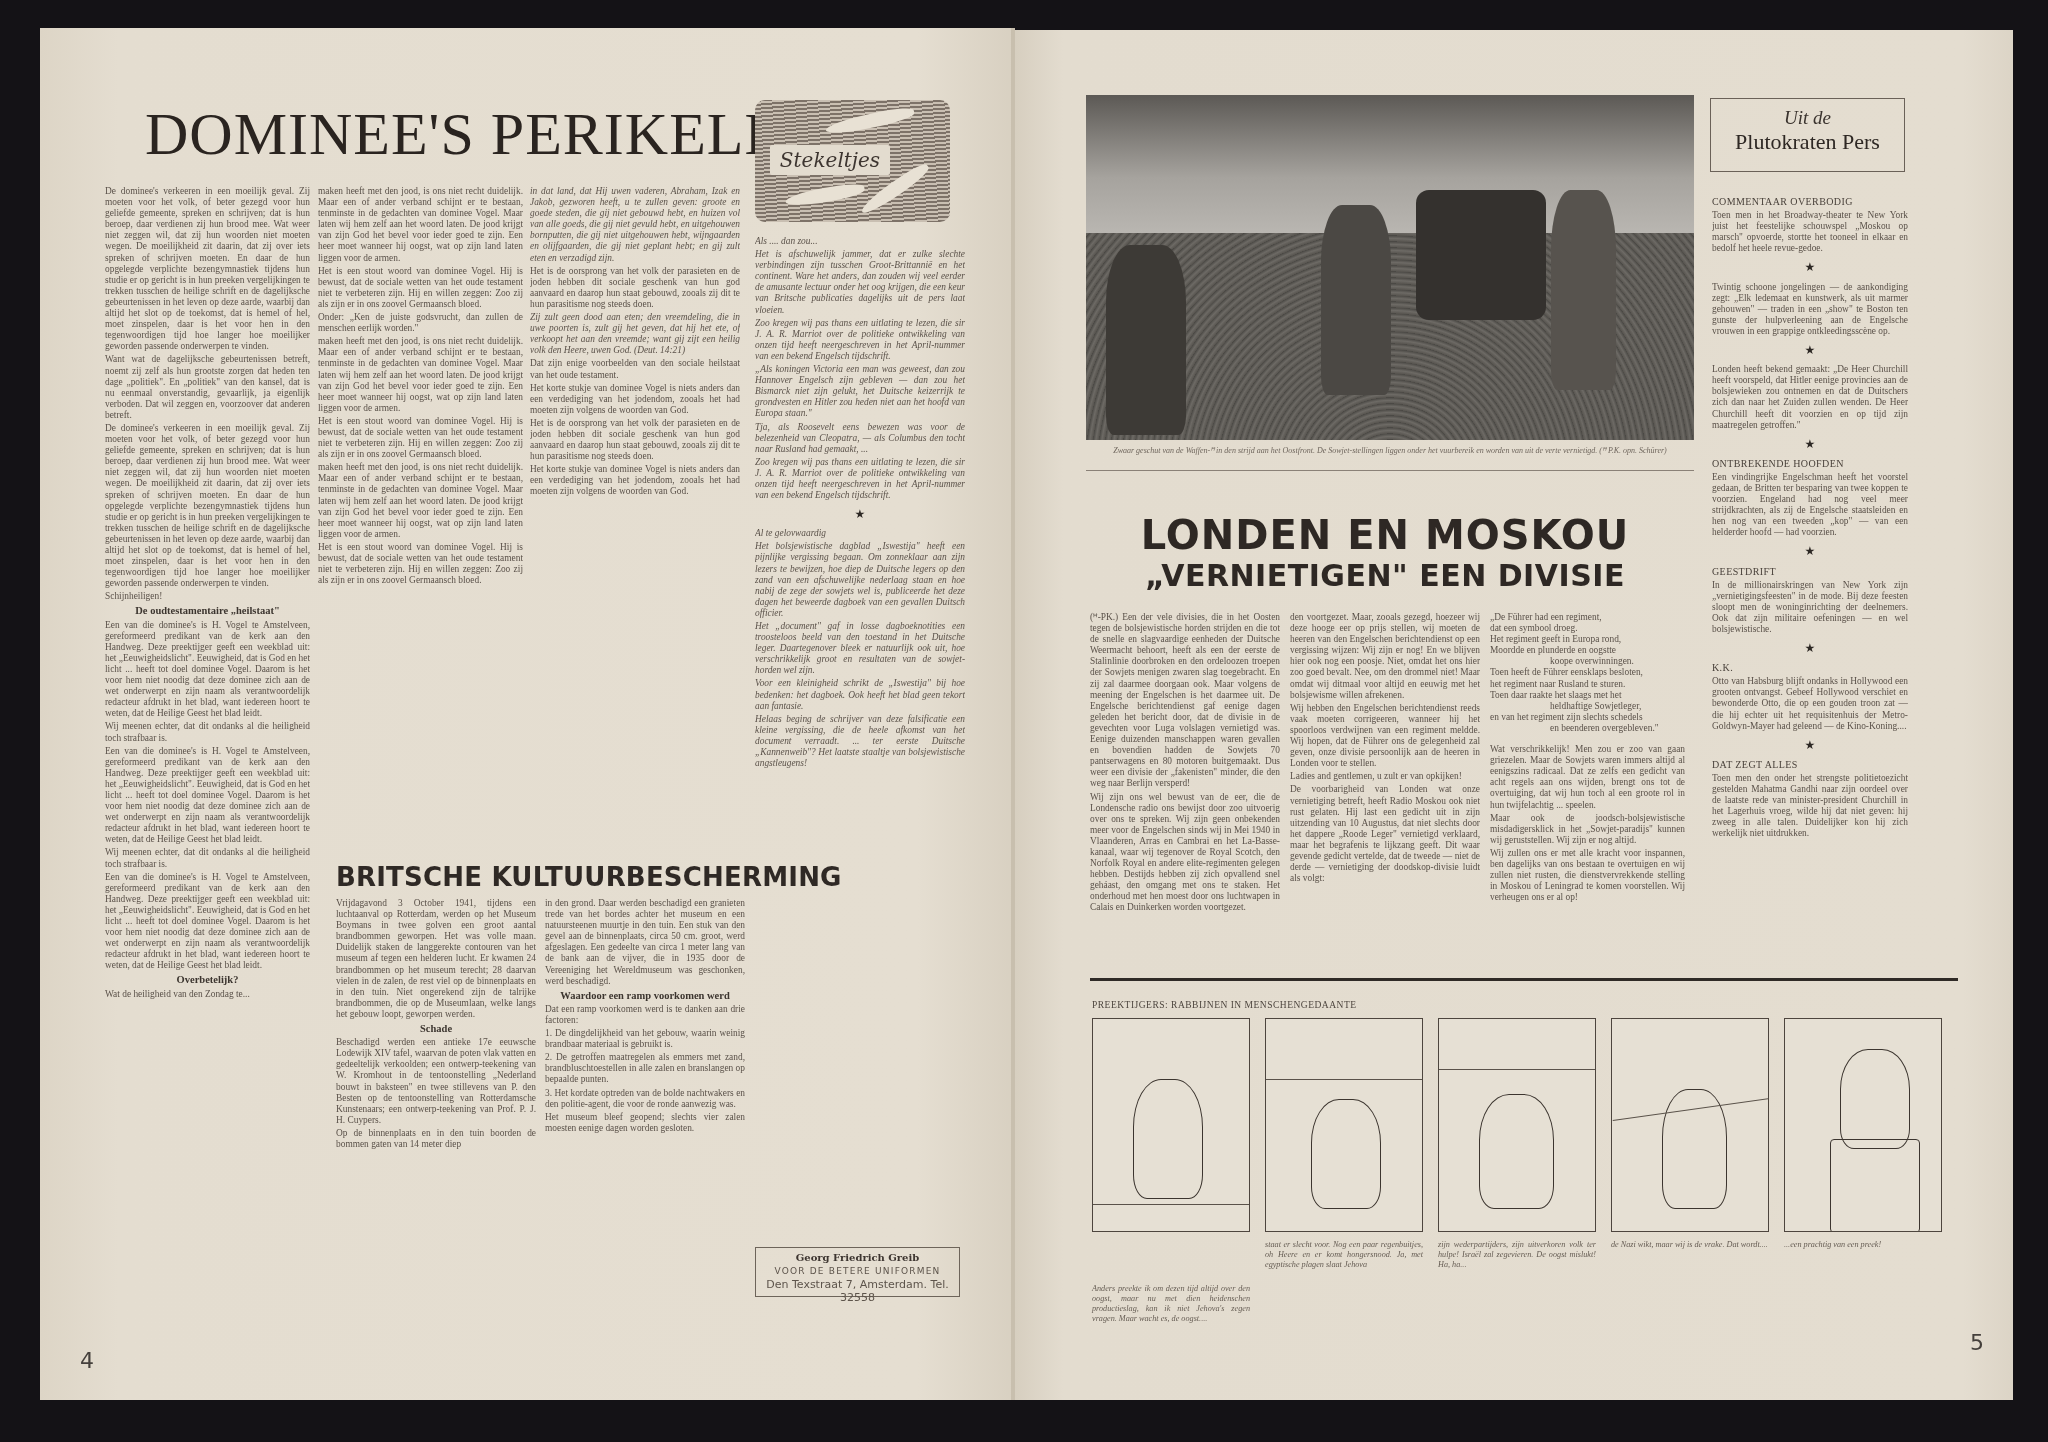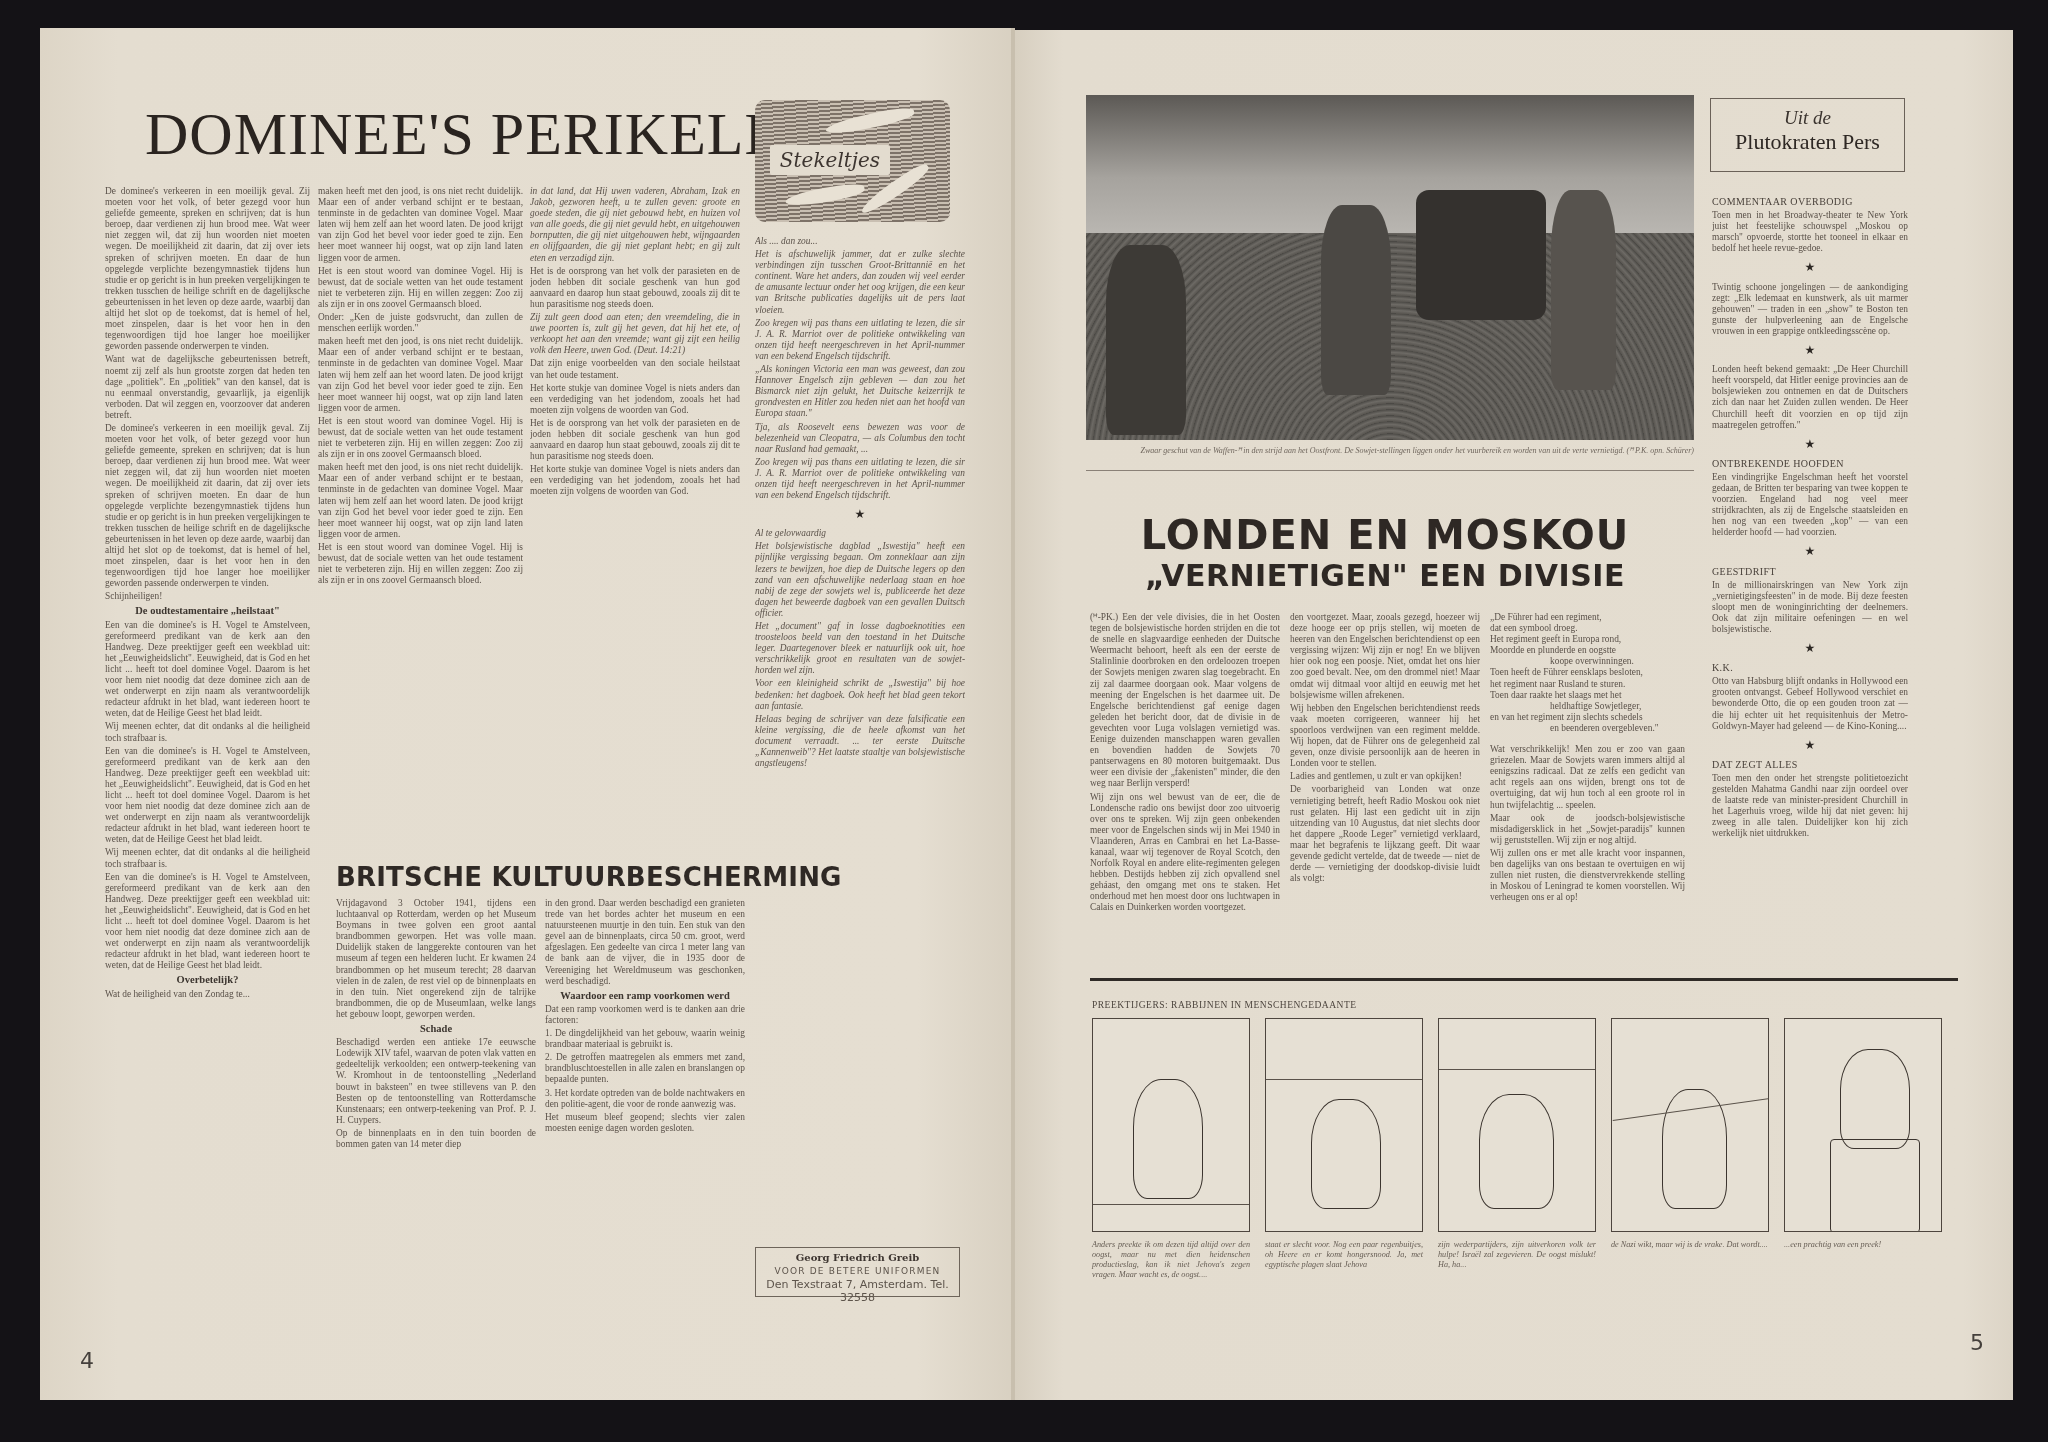--- a/index.html
+++ b/index.html
@@ -28,21 +28,21 @@
   .ad { left: 755px; top: 1247px; width: 205px; height: 50px; border: 1.5px solid #6d645a; text-align: center; padding-top: 4px; }
   .ad .n1 { font-family: "DejaVu Serif", serif; font-weight: bold; font-size: 10px; color: #3d3530; }
   .ad .n2 { font-family: "DejaVu Sans", sans-serif; font-size: 9px; letter-spacing: 1.2px; color: #5d544b; margin-top: 3px; }
   .ad .n3 { font-family: "DejaVu Sans", sans-serif; font-size: 11px; color: #5d544b; margin-top: 2px; }
   .pagenum { font-family: "DejaVu Sans", sans-serif; font-size: 22px; color: #45403c; }
   .photo { left: 1086px; top: 95px; width: 608px; height: 345px; overflow: hidden;
     background: radial-gradient(ellipse at 30% 30%, #c5c2bd 0%, #9a9792 40%, #6e6b67 70%, #3e3c39 100%); }
   .photo .sky { position: absolute; left: 0; top: 0; width: 100%; height: 40%; background: linear-gradient(180deg, #5c5955 0%, #a6a39e 60%, #b9b6b1 100%); }
   .photo .ground { position: absolute; left: 0; top: 40%; width: 100%; height: 60%; background: repeating-radial-gradient(circle at 50% 120%, #57544f 0px, #6d6a65 3px, #4a4844 6px); }
   .photo .fig { position: absolute; background: #2c2a27; border-radius: 30% 30% 10% 10%; }
-  .caption { left: 1086px; top: 446px; width: 608px; font-size: 8px; font-style: italic; text-align: right; color: #6e655c; line-height: 10px; }
+  .caption { left: 1086px; top: 446px; width: 608px; font-size: 8px; font-style: italic; text-align: center; color: #6e655c; line-height: 10px; }
   .hr-thin { left: 1086px; top: 470px; width: 608px; height: 1px; background: #8a8177; }
   .headline3 { left: 1085px; top: 512px; width: 600px; text-align: center; font-family: "DejaVu Sans", sans-serif; font-weight: bold; color: #2e2824; }
   .headline3 .l1 { font-size: 40px; line-height: 46px; letter-spacing: 1px; }
   .headline3 .l2 { font-size: 30px; line-height: 36px; letter-spacing: 0.5px; }
   .pluto { left: 1710px; top: 98px; width: 195px; height: 74px; border: 1.5px solid #6a6158; text-align: center; }
   .pluto .a { font-style: italic; font-size: 19px; color: #3a332e; margin-top: 8px; }
   .pluto .b { font-size: 22px; color: #2e2824; }
   .hr-thick { left: 1090px; top: 978px; width: 868px; height: 3px; background: #2f2a26; }
   .strip-title { left: 1092px; top: 1000px; font-size: 9.5px; letter-spacing: 0.5px; color: #4d453e; }
   .panel { position: absolute; top: 1018px; width: 158px; height: 214px; border: 1.5px solid #4d453e; background: #e6e0d4; overflow: hidden; }
@@ -230,19 +230,19 @@
 </div>
 <div class="panel" style="left:1611px;">
   <div class="figure" style="left:50px;top:70px;width:65px;height:120px;"></div>
   <div class="line" style="left:0;top:90px;width:158px;transform:rotate(-8deg);"></div>
 </div>
 <div class="panel" style="left:1784px;">
   <div class="figure" style="left:55px;top:30px;width:70px;height:100px;"></div>
   <div class="figure" style="left:45px;top:120px;width:90px;height:94px;border-radius:4px;"></div>
 </div>
 
-<div class="pcap" style="left:1092px;">Anders preekte ik om dezen tijd altijd over den oogst, maar nu met dien heidenschen productieslag, kan ik niet Jehova's zegen vragen. Maar wacht es, de oogst....</div>
+<div class="pcap" style="left:1092px;margin-top:44px;">Anders preekte ik om dezen tijd altijd over den oogst, maar nu met dien heidenschen productieslag, kan ik niet Jehova's zegen vragen. Maar wacht es, de oogst....</div>
 <div class="pcap" style="left:1265px;">staat er slecht voor. Nog een paar regenbuitjes, oh Heere en er komt hongersnood. Ja, met egyptische plagen slaat Jehova</div>
 <div class="pcap" style="left:1438px;">zijn wederpartijders, zijn uitverkoren volk ter hulpe! Israël zal zegevieren. De oogst mislukt! Ha, ha...</div>
 <div class="pcap" style="left:1611px;">de Nazi wikt, maar wij is de vrake. Dat wordt....</div>
 <div class="pcap" style="left:1784px;">...een prachtig van een preek!</div>
 
 <div class="abs pagenum" style="left:1970px;top:1330px;">5</div>
 
 </body></html>

